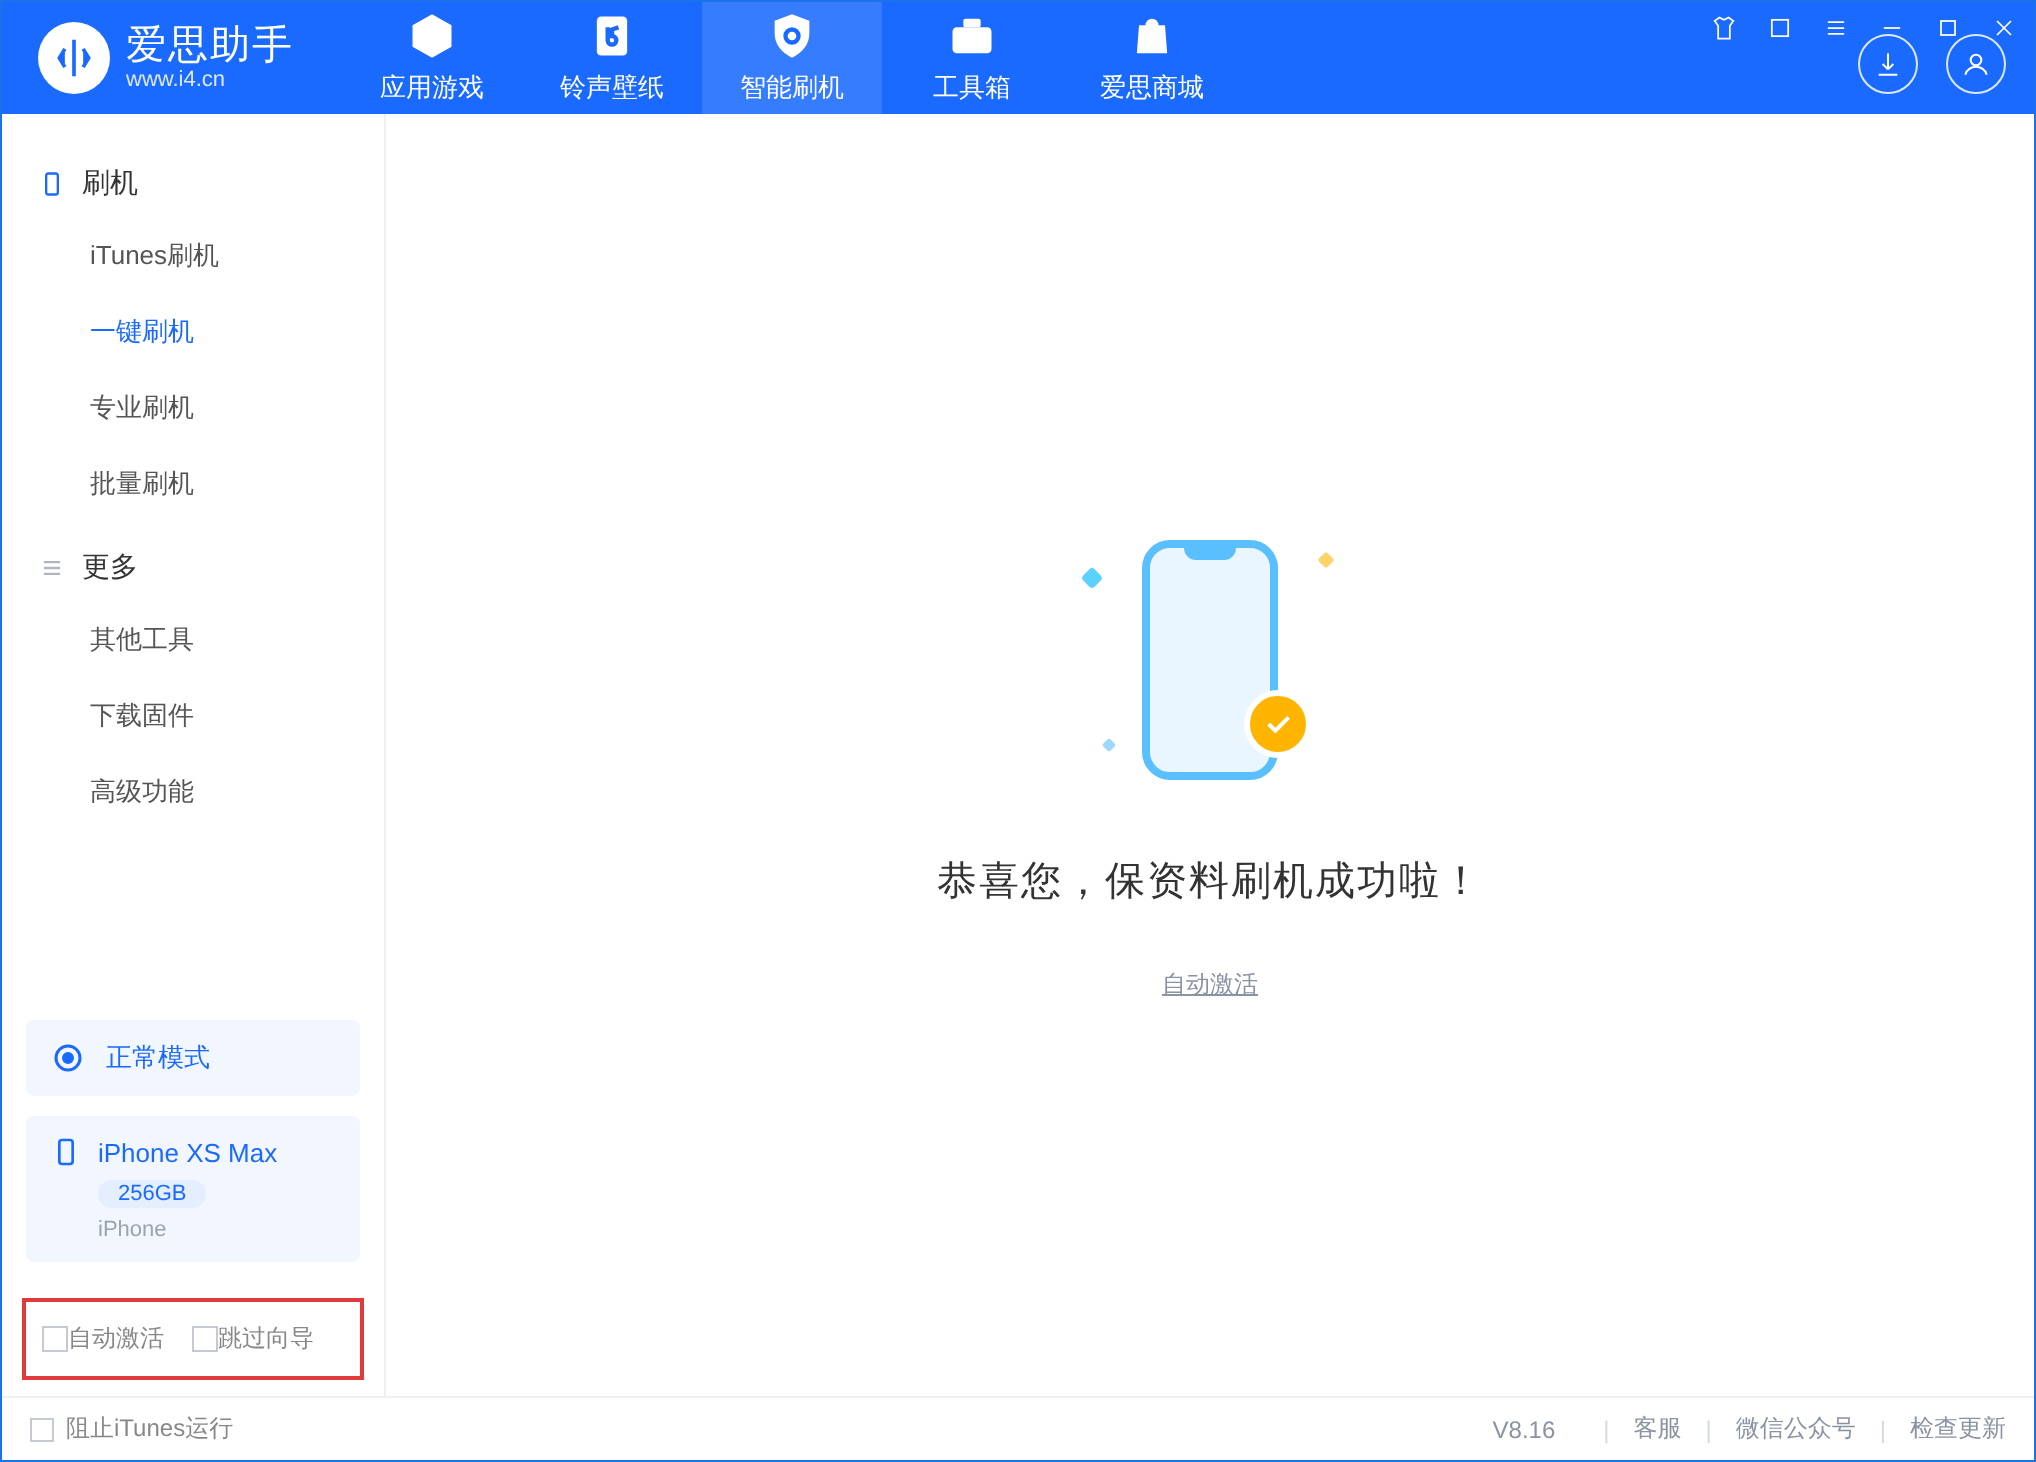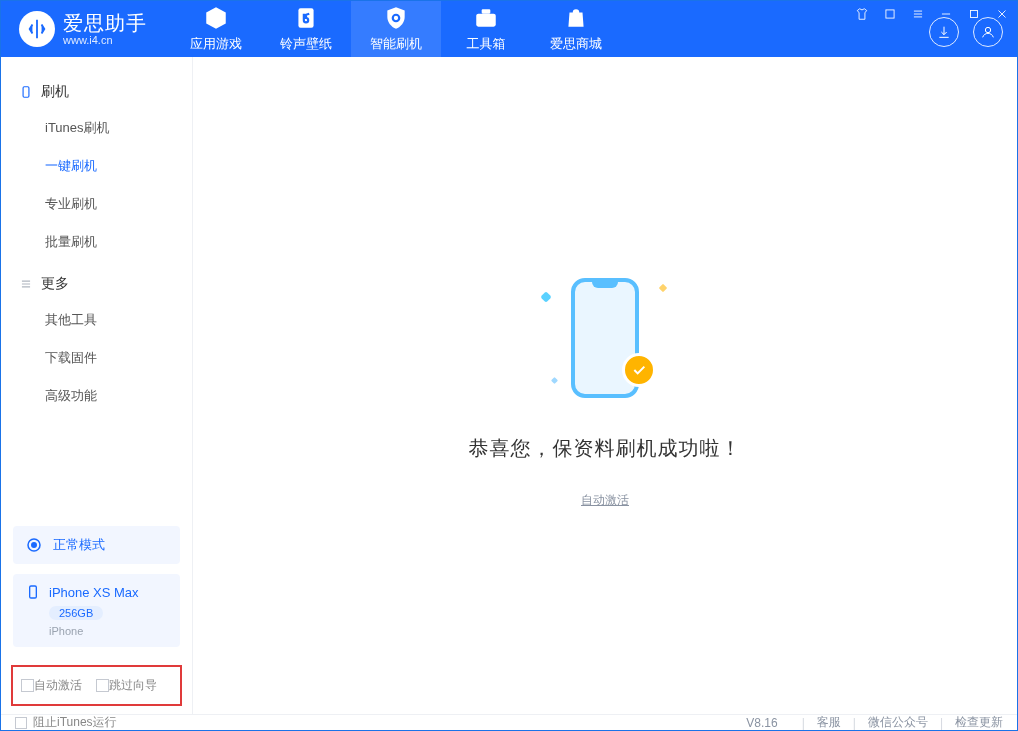--- a/index.html
+++ b/index.html
@@ -47,21 +47,21 @@
 .phone-notch { position: absolute; top: -4px; left: 50%; transform: translateX(-50%); width: 26px; height: 10px; background: #59bfff; border-radius: 0 0 6px 6px; }
 .check-circle { position: absolute; right: 24px; bottom: 26px; width: 34px; height: 34px; background: #ffb400; border-radius: 50%; display: flex; align-items: center; justify-content: center; border: 3px solid #fff; }
 .check-circle svg { width: 16px; height: 16px; stroke: #fff; stroke-width: 3; fill: none; }
 .sparkle { position: absolute; background: #5ad1ff; transform: rotate(45deg); }
 .sparkle.s1 { width: 8px; height: 8px; left: 12px; top: 30px; border-radius: 2px; }
 .sparkle.s2 { width: 6px; height: 6px; right: 14px; top: 22px; background: #ffd36b; border-radius: 1px; }
 .sparkle.s3 { width: 5px; height: 5px; left: 22px; bottom: 30px; background: #9fd8ff; border-radius: 1px; }
 .success-title { font-size: 20px; color: #333; letter-spacing: 1px; margin-bottom: 30px; }
 .confirm-btn { padding: 9px 48px; border: 1px solid #d5d9e0; background: #fff; font-size: 14px; color: #444; cursor: pointer; margin-bottom: 18px; }
 .view-log-link { font-size: 12px; color: #8a93a2; text-decoration: underline; cursor: pointer; }
-.footer { height: 16px; border-top: 1px solid #eef0f4; display: flex; align-items: center; padding: 0 14px; font-size: 12px; color: #8a93a2; }
+.footer { height: 32px; border-top: 1px solid #eef0f4; display: flex; align-items: center; padding: 0 14px; font-size: 12px; color: #8a93a2; }
 .footer .cb { width: 12px; height: 12px; border: 1px solid #c5c9d1; margin-right: 6px; }
 .footer-spacer { flex: 1; }
 .footer-link { color: #8a93a2; cursor: pointer; }
 .footer-sep { margin: 0 12px; color: #d5d9e0; }
 .footer-version { color: #8a93a2; margin-right: 12px; text-align: center; }
 </style>
 </head>
 <body>
 
 <div class="app-window">

